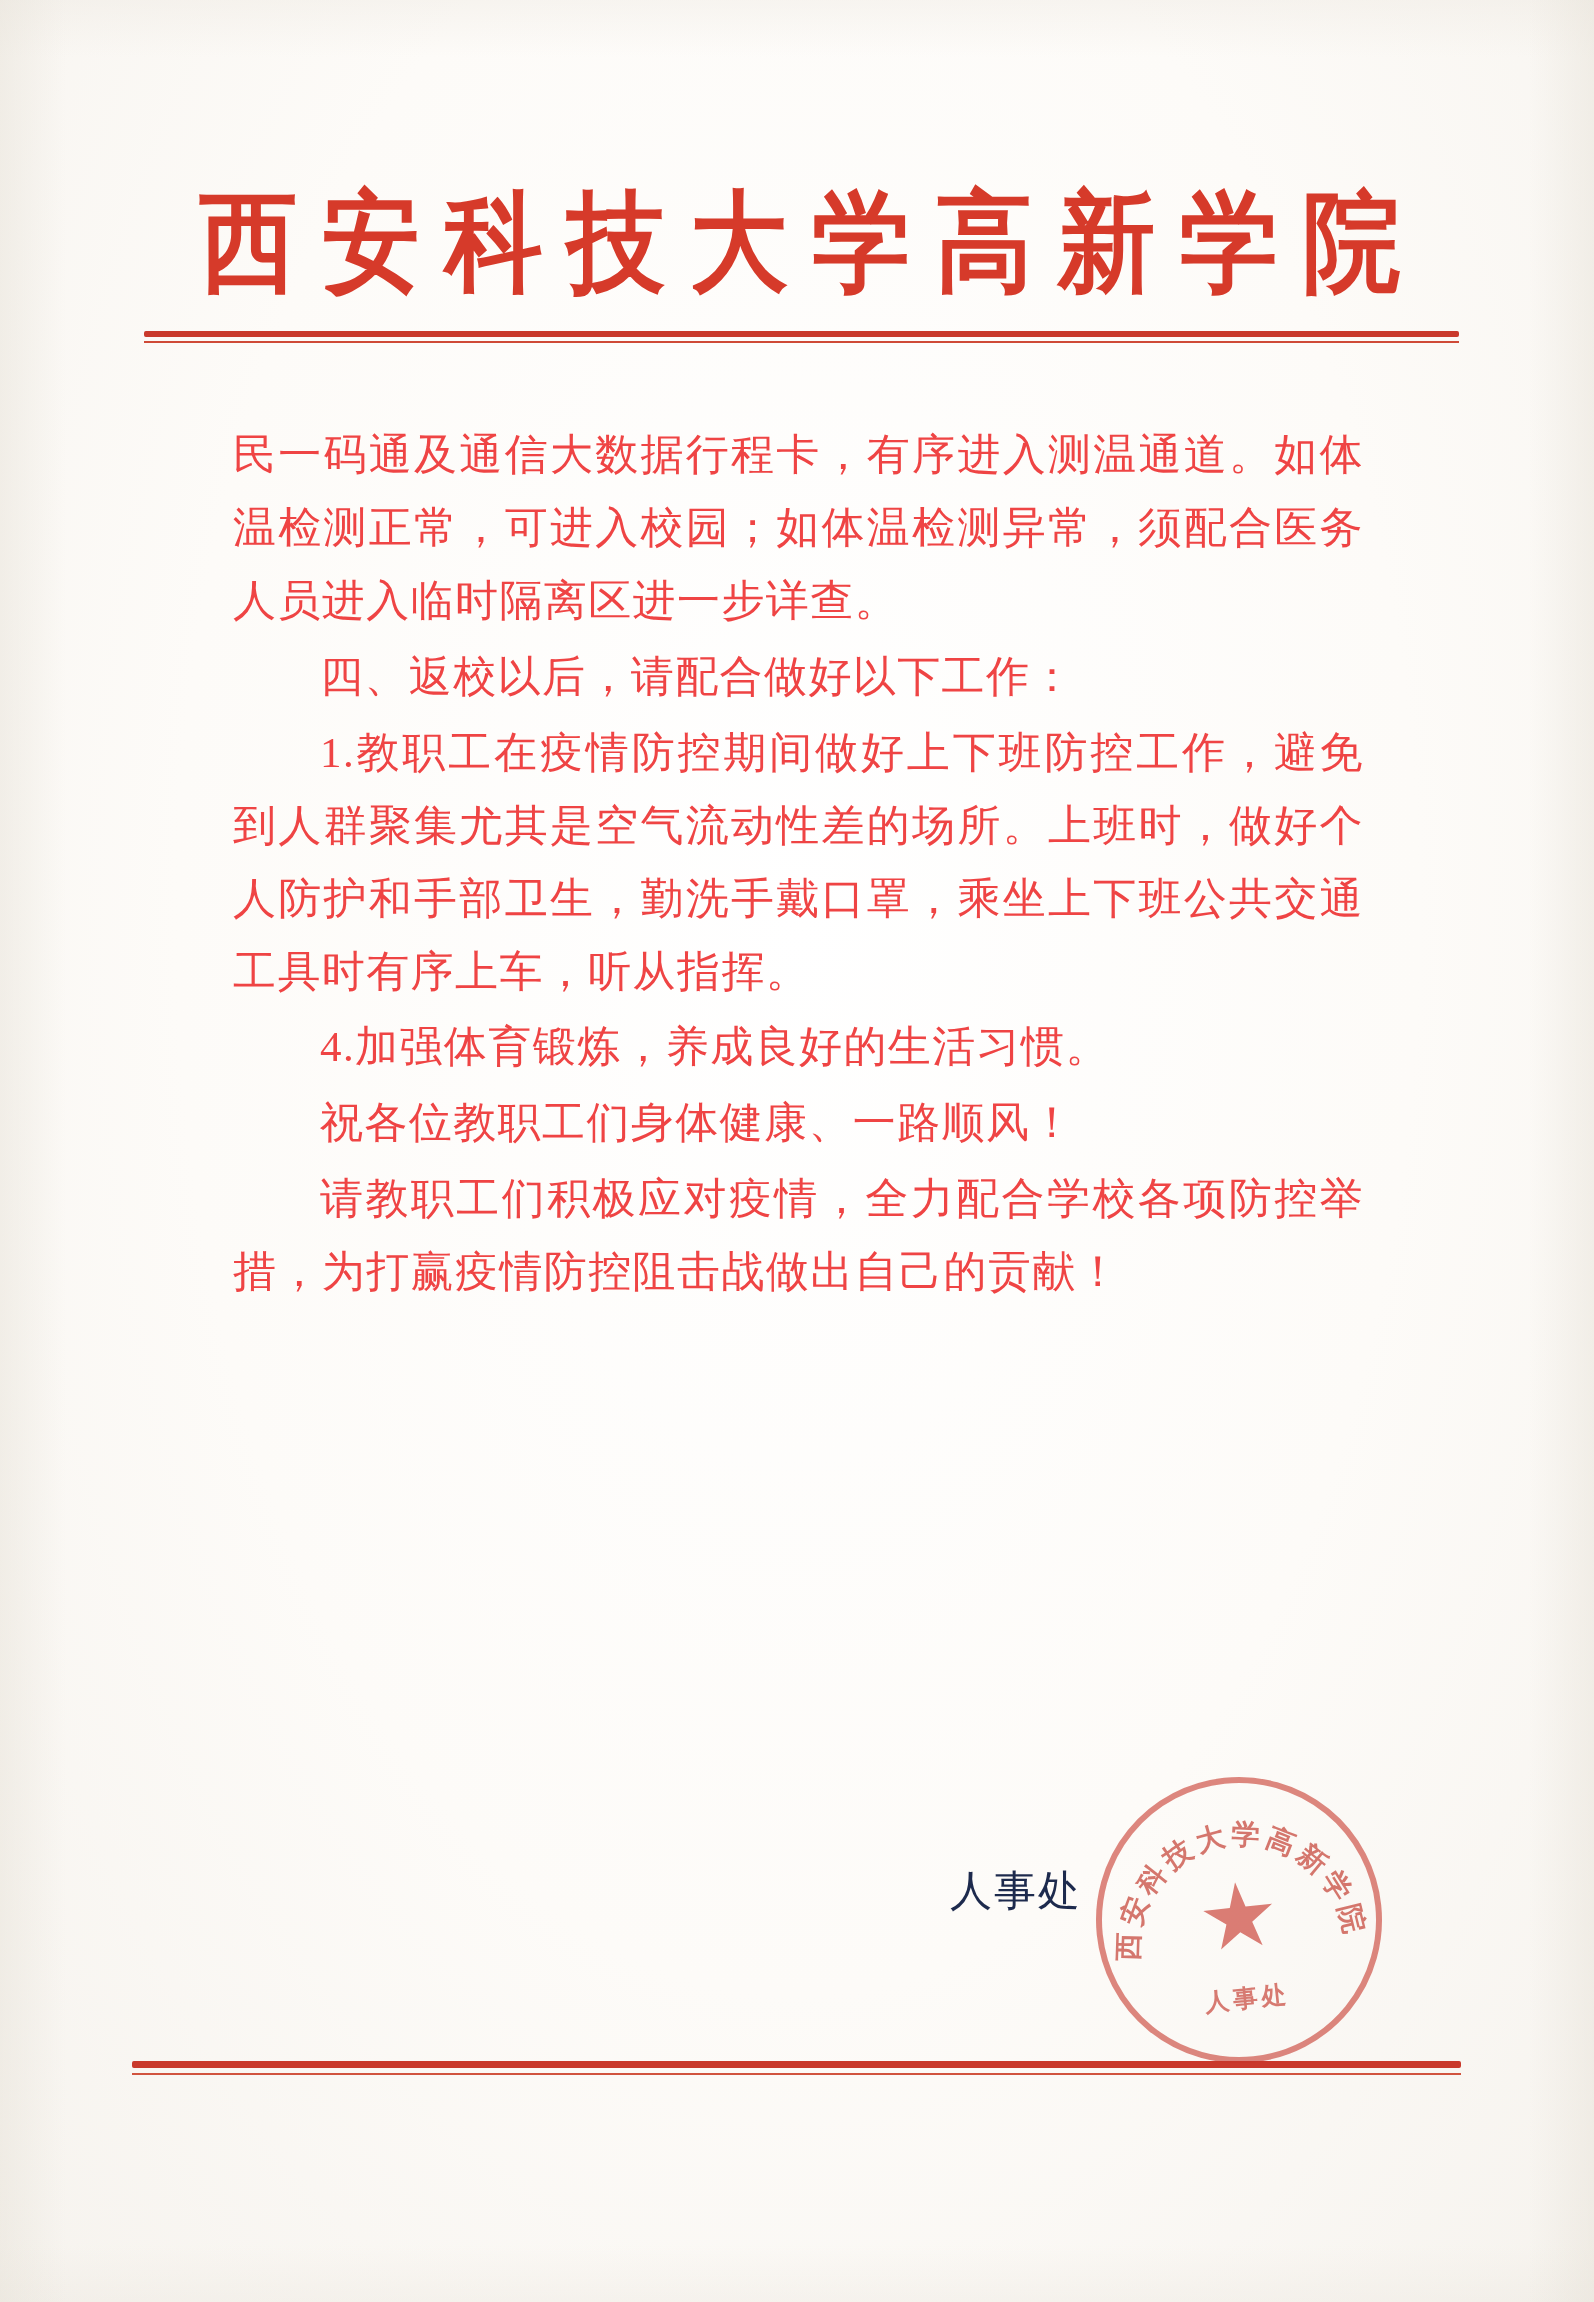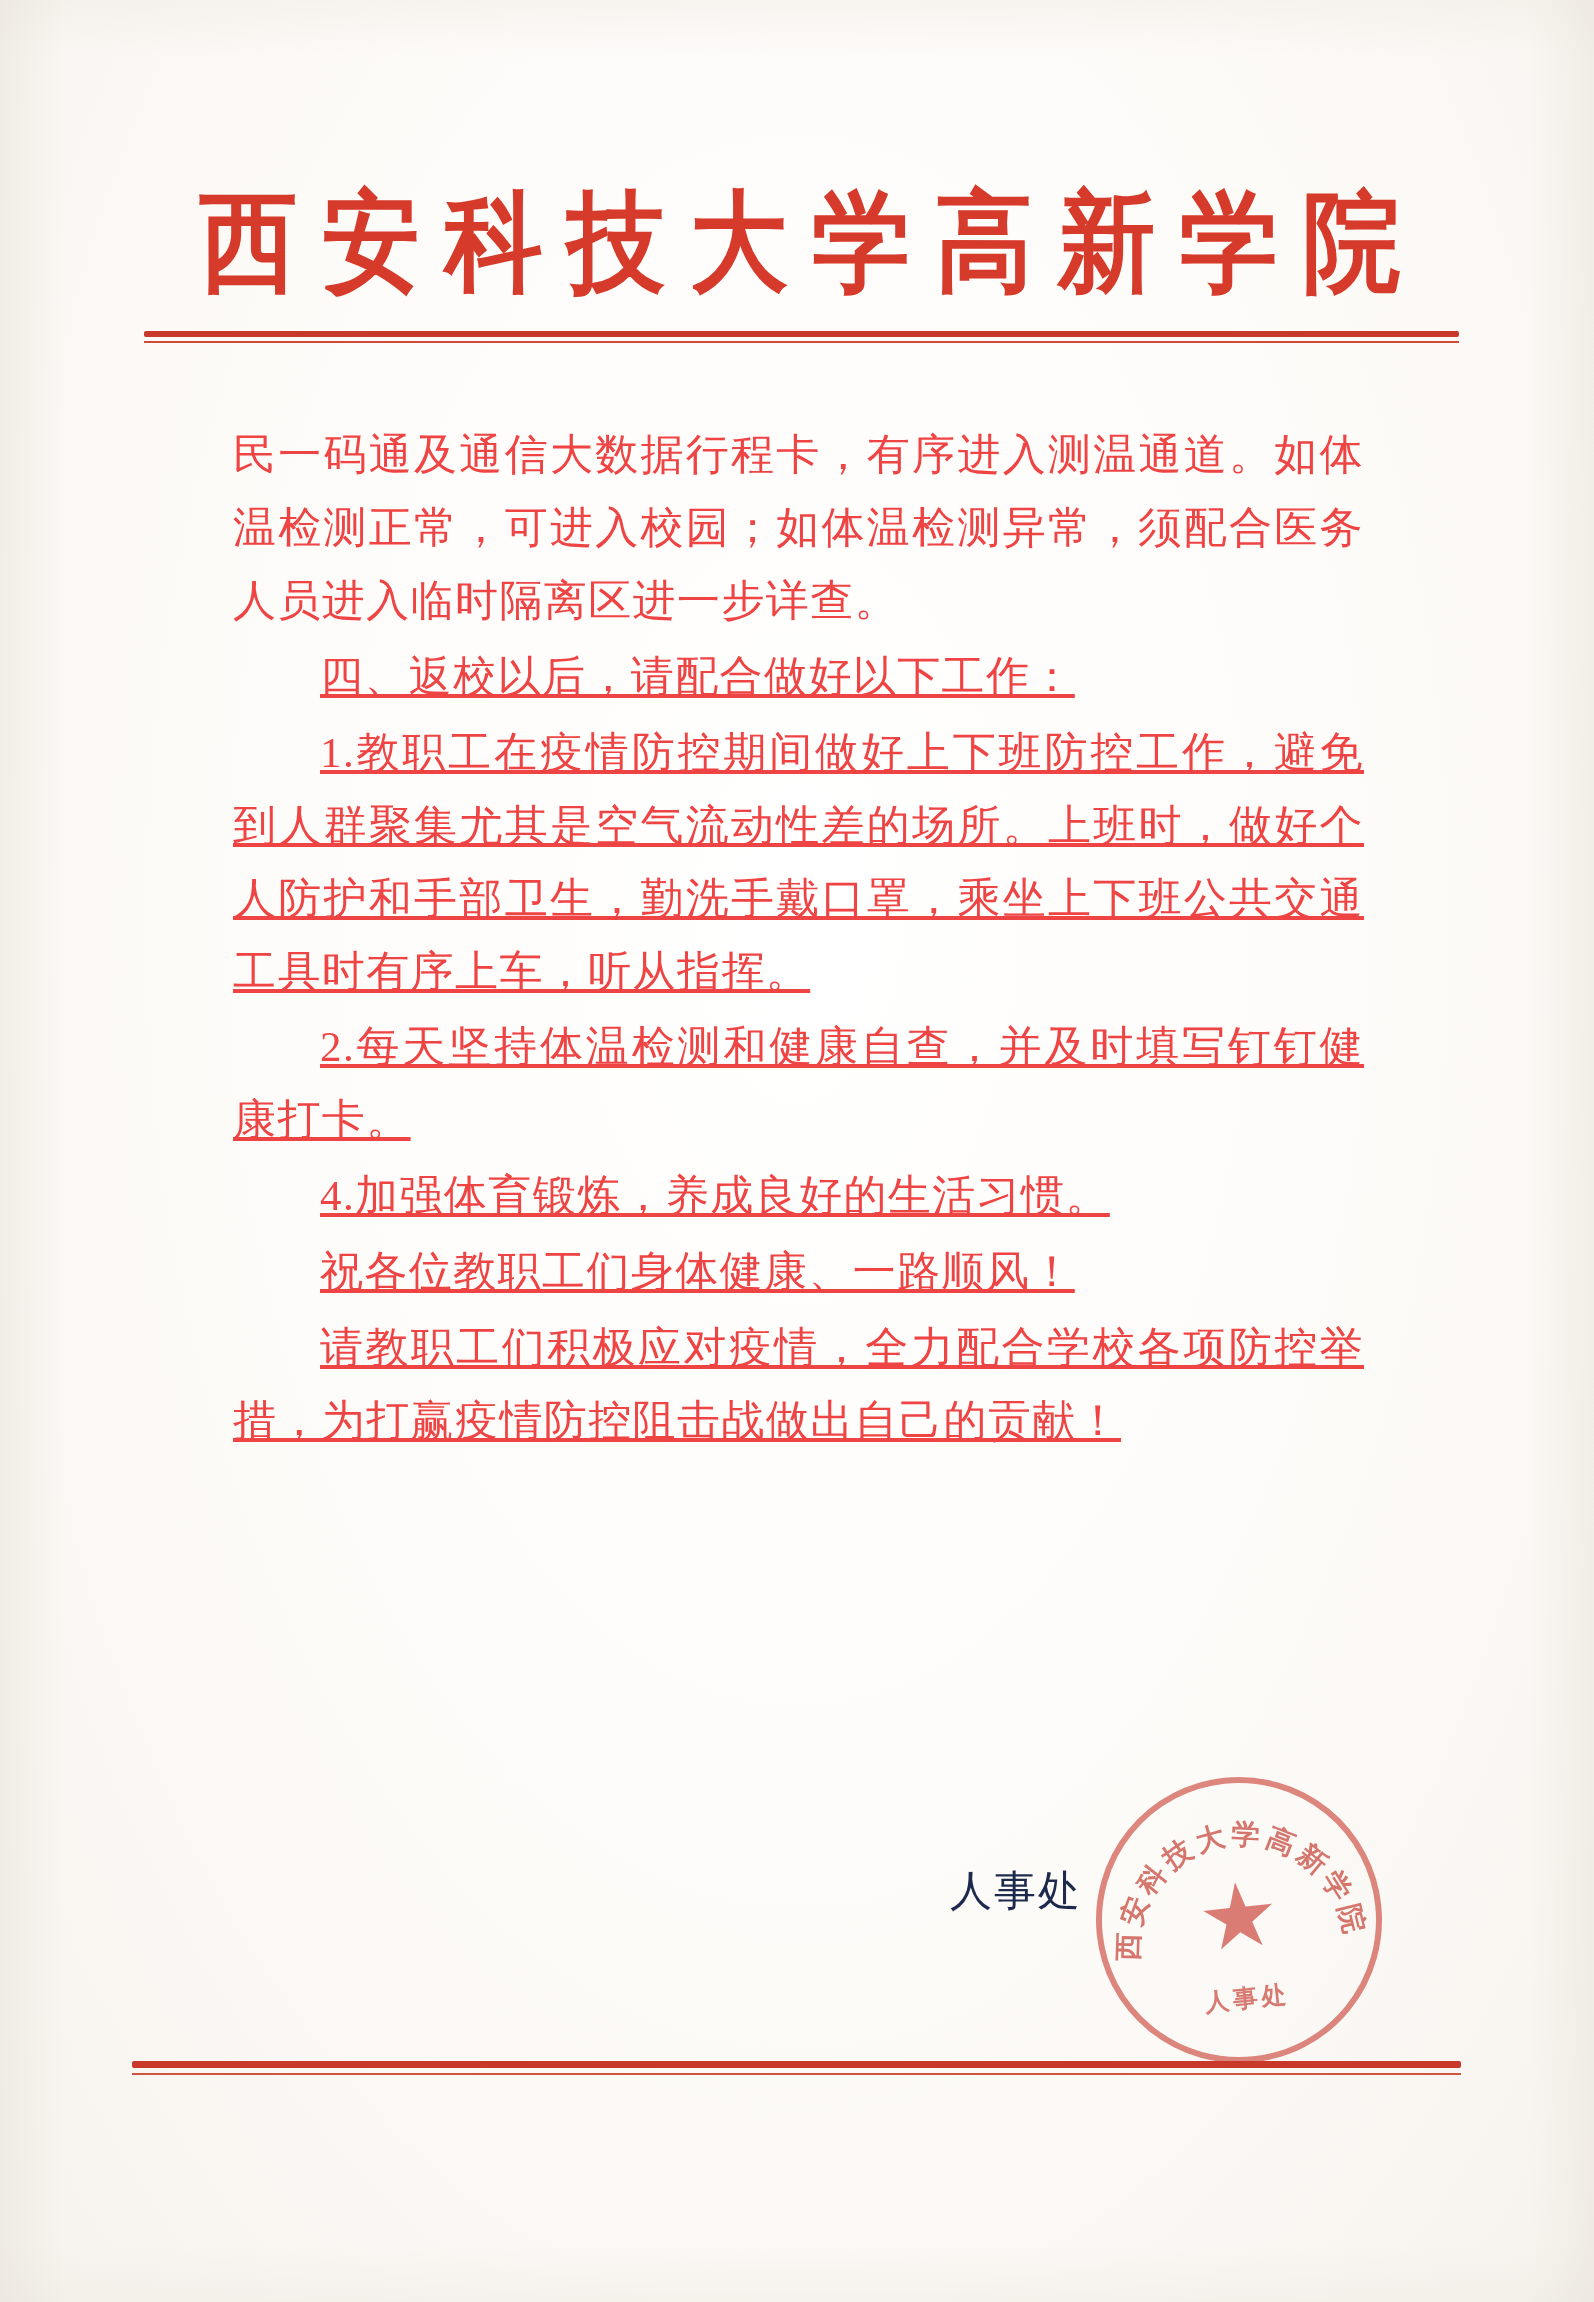--- a/index.html
+++ b/index.html
@@ -89,21 +89,21 @@
     line-height: 73px;
     color: #ef4444;
     letter-spacing: 1.4px;
     font-family: "Liberation Serif", "DejaVu Serif", serif;
   }
   .body-text p {
     margin: 0 0 2.8px 0;
     text-align: justify;
     text-justify: inter-ideograph;
   }
-  .indent2 { text-indent: 87px; text-decoration: underline; }
+  .indent2 { text-indent: 87px; }
 
   
   .signature {
     position: absolute;
     right: 216px;
     top: 1855px;
     width: 312px;
     text-align: left;
     color: #1d2a4d;
     font-size: 42px;
@@ -195,21 +195,20 @@
   </div>
   <div class="letterhead-rule-wrap">
     <div class="rule-thick"></div>
     <div class="rule-thin"></div>
   </div>
 
   <div class="body-text">
     <p>民一码通及通信大数据行程卡，有序进入测温通道。如体温检测正常，可进入校园；如体温检测异常，须配合医务人员进入临时隔离区进一步详查。</p>
     <p class="indent2">四、返校以后，请配合做好以下工作：</p>
     <p class="indent2">1.教职工在疫情防控期间做好上下班防控工作，避免到人群聚集尤其是空气流动性差的场所。上班时，做好个人防护和手部卫生，勤洗手戴口罩，乘坐上下班公共交通工具时有序上车，听从指挥。</p>
-    <p class="indent2">2.每天坚持体温检测和健康自查，并及时填写钉钉健康打卡。</p>
     <p class="indent2">4.加强体育锻炼，养成良好的生活习惯。</p>
     <p class="indent2">祝各位教职工们身体健康、一路顺风！</p>
     <p class="indent2">请教职工们积极应对疫情，全力配合学校各项防控举措，为打赢疫情防控阻击战做出自己的贡献！</p>
   </div>
 
   <div class="seal">
     <svg class="seal-arc" viewBox="0 0 290 290">
       <defs>
         <path id="arcpath" d="M 36,160 A 110,110 0 0 1 254,160" fill="none"></path>
       </defs>

